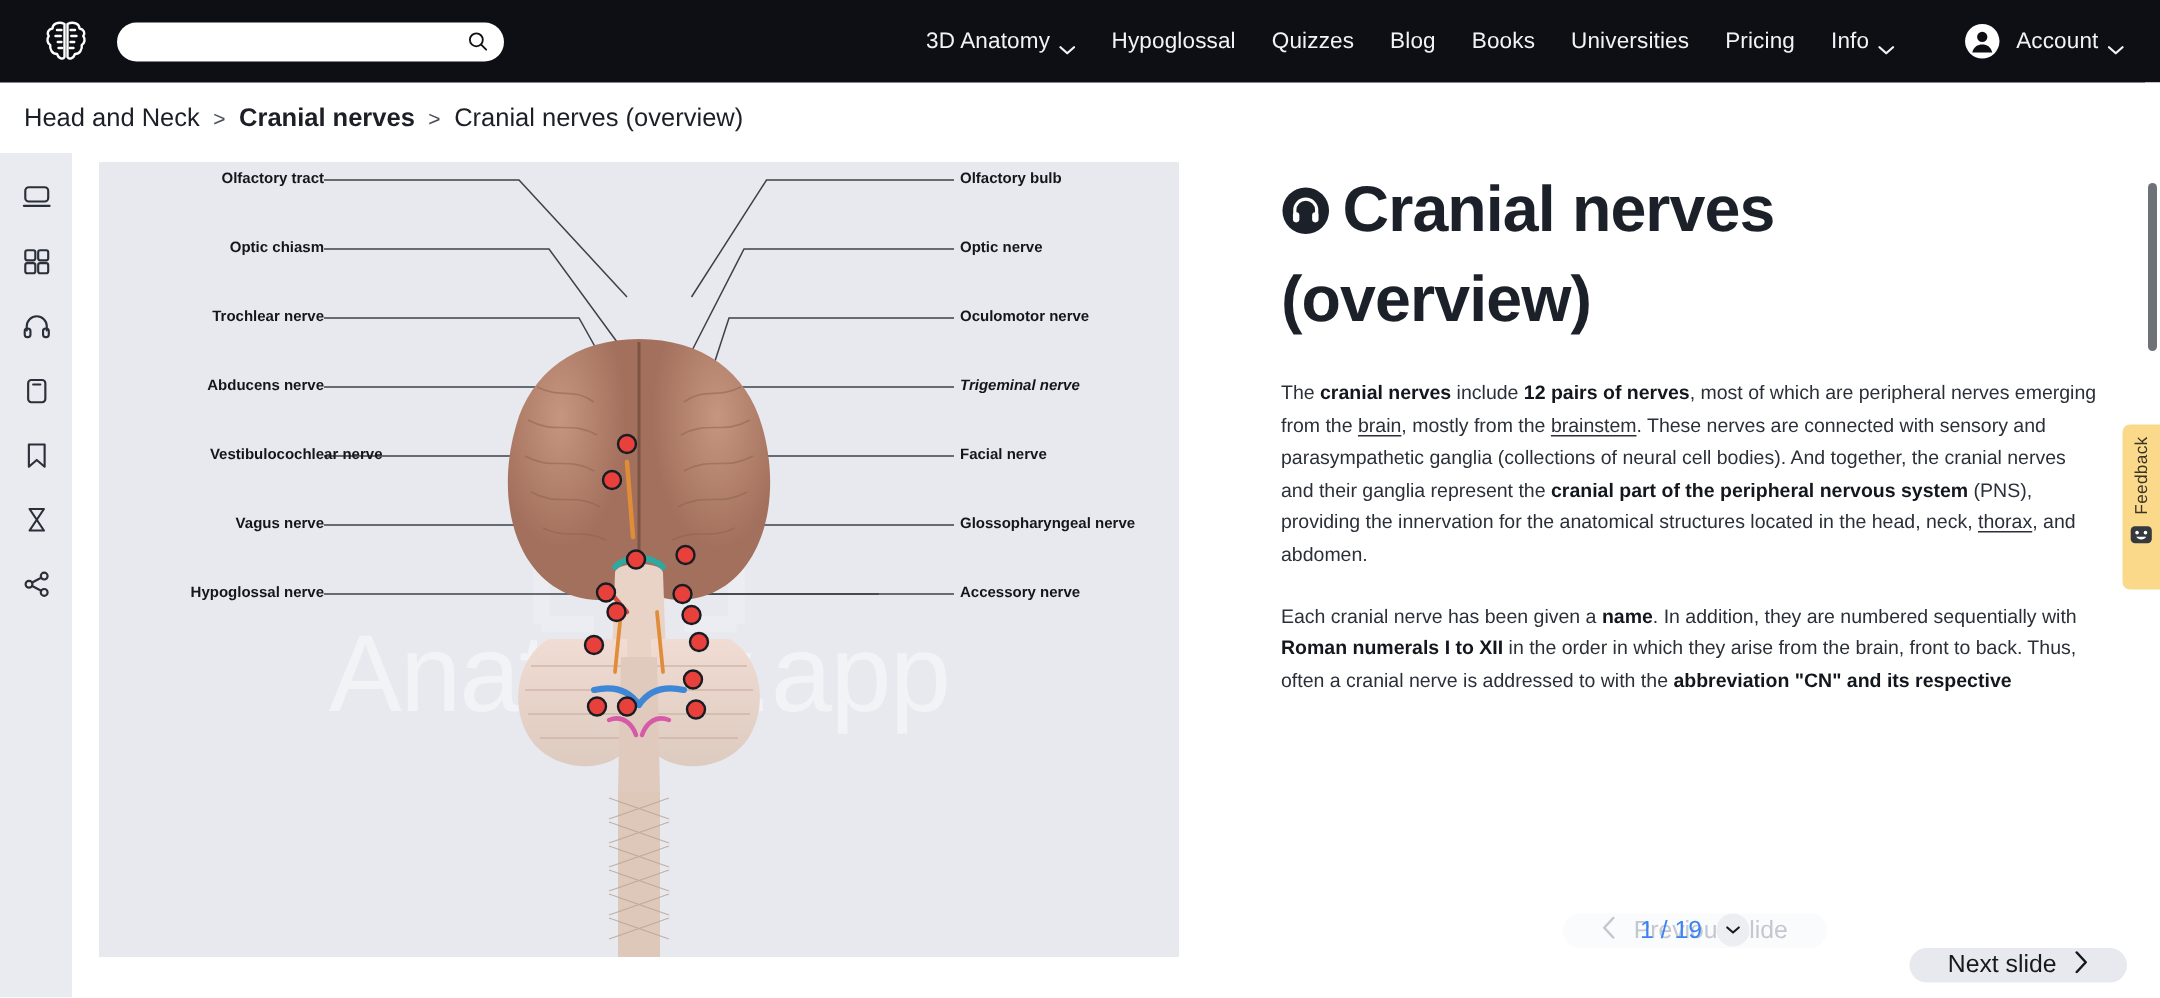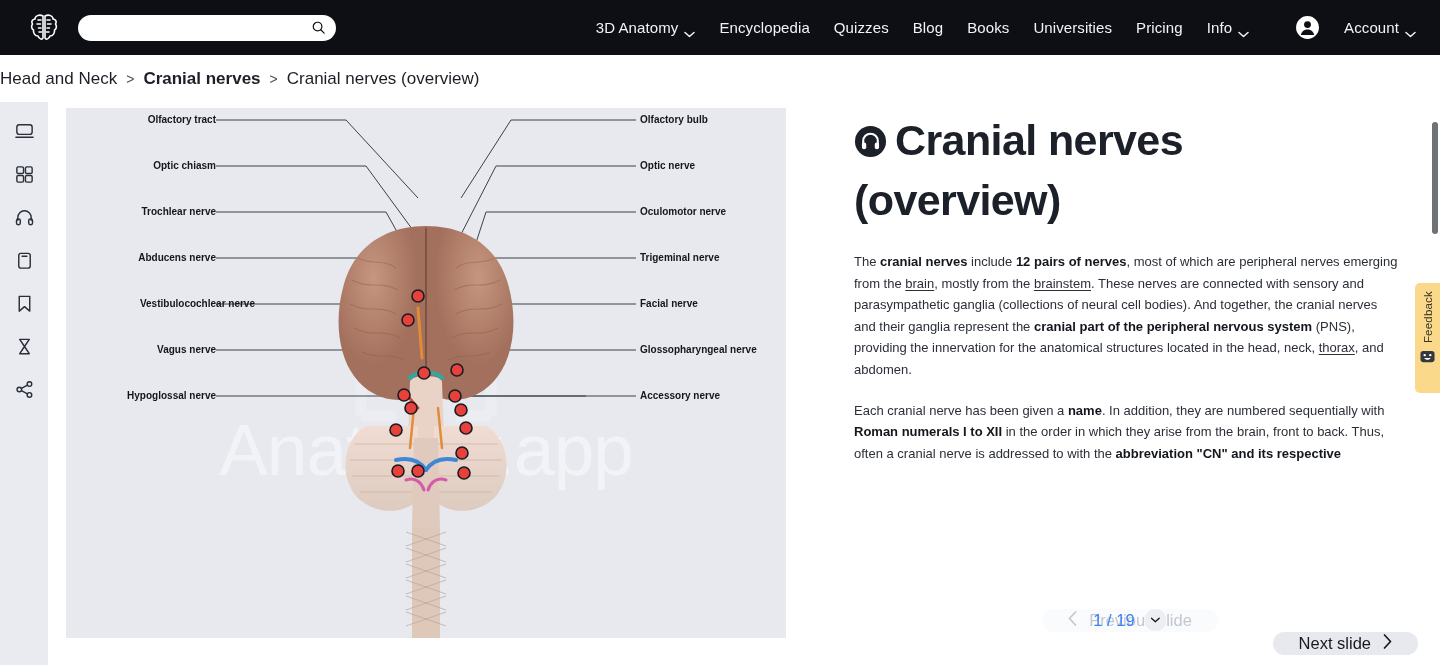--- a/index.html
+++ b/index.html
@@ -23,27 +23,27 @@
     border: 0; outline: 0; flex: 1; font-size: 12px;
     font-family: "Liberation Sans", sans-serif; background: transparent; color:#111;
   }
   .search-icon { width: 15px; height: 15px; flex:0 0 15px; }
   .navlinks { margin-left: auto; display: flex; align-items: center; gap: 24px; }
   .navlink {
     color: #f2f3f5; font-size: 15px; letter-spacing: .1px;
     display: flex; align-items: center; gap: 6px; cursor: pointer; white-space: nowrap;
   }
   .chev { width: 11px; height: 7px; display:inline-block; }
-  .account-group { display:flex; align-items:center; gap:24px; margin-left: 22px; }
+  .account-group { display:flex; align-items:center; gap:10px; margin-left: 22px; }
   .avatar { width: 25px; height: 25px; }
 
   
   .breadcrumb {
     height: 47px; display: flex; align-items: center; gap: 9px;
-    font-size: 17px; color: #1c1f26; background:#fff;
+    padding-left: 16px; font-size: 17px; color: #1c1f26; background:#fff;
   }
   .crumb { cursor: pointer; white-space: nowrap; }
   .crumb.bold { font-weight: 700; }
   .crumb.last { cursor: default; }
   .crumb-sep { color: #4a4f58; font-size: 14px; }
 
   
   .body-row { display: flex; height: 563px; }
 
   .railbar {
@@ -173,21 +173,21 @@
   <div class="navlinks">
     <div class="navlink">
       <span>3D Anatomy</span>
       <span class="chev">
         <svg width="11" height="7" viewBox="0 0 11 7">
             <path d="M1 1.5 L5.5 5.5 L10 1.5" stroke="#f2f3f5" stroke-width="1.5" fill="none" stroke-linecap="round" stroke-linejoin="round"></path>
           </svg>
       </span>
     </div>
     <div class="navlink">
-      <span>Encyclopedia</span>
+      <span>Hypoglossal</span>
     </div>
     <div class="navlink">
       <span>Quizzes</span>
     </div>
     <div class="navlink">
       <span>Blog</span>
     </div>
     <div class="navlink">
       <span>Books</span>
     </div>
@@ -414,21 +414,21 @@
       <div class="lbl leftside" style="left:0;width:150px;top:53px;">Optic chiasm</div>
       <div class="lbl leftside" style="left:0;width:150px;top:99px;">Trochlear nerve</div>
       <div class="lbl leftside" style="left:0;width:150px;top:145px;">Abducens nerve</div>
       <div class="lbl leftside" style="left:0;width:150px;top:191px;margin-left:39px;">Vestibulocochlear nerve</div>
       <div class="lbl leftside" style="left:0;width:150px;top:237px;">Vagus nerve</div>
       <div class="lbl leftside" style="left:0;width:150px;top:283px;padding-left:24px;">Hypoglossal nerve</div>
 
       <div class="lbl right" style="left:574px;top:7px;">Olfactory bulb</div>
       <div class="lbl right" style="left:574px;top:53px;">Optic nerve</div>
       <div class="lbl right" style="left:574px;top:99px;">Oculomotor nerve</div>
-      <div class="lbl right" style="left:574px;top:145px;">Trigeminal nerve</div>
+      <div class="lbl right" style="left:574px;top:145px;font-style:italic;">Trigeminal nerve</div>
       <div class="lbl right" style="left:574px;top:191px;">Facial nerve</div>
       <div class="lbl right" style="left:574px;top:237px;">Glossopharyngeal nerve</div>
       <div class="lbl right" style="left:574px;top:283px;">Accessory nerve</div>
     </div>
   </div>
 
   <div class="article-col">
     <h1 class="art-title">
       <span class="listen-icon">
         <svg width="33" height="33" viewBox="0 0 34 34">

